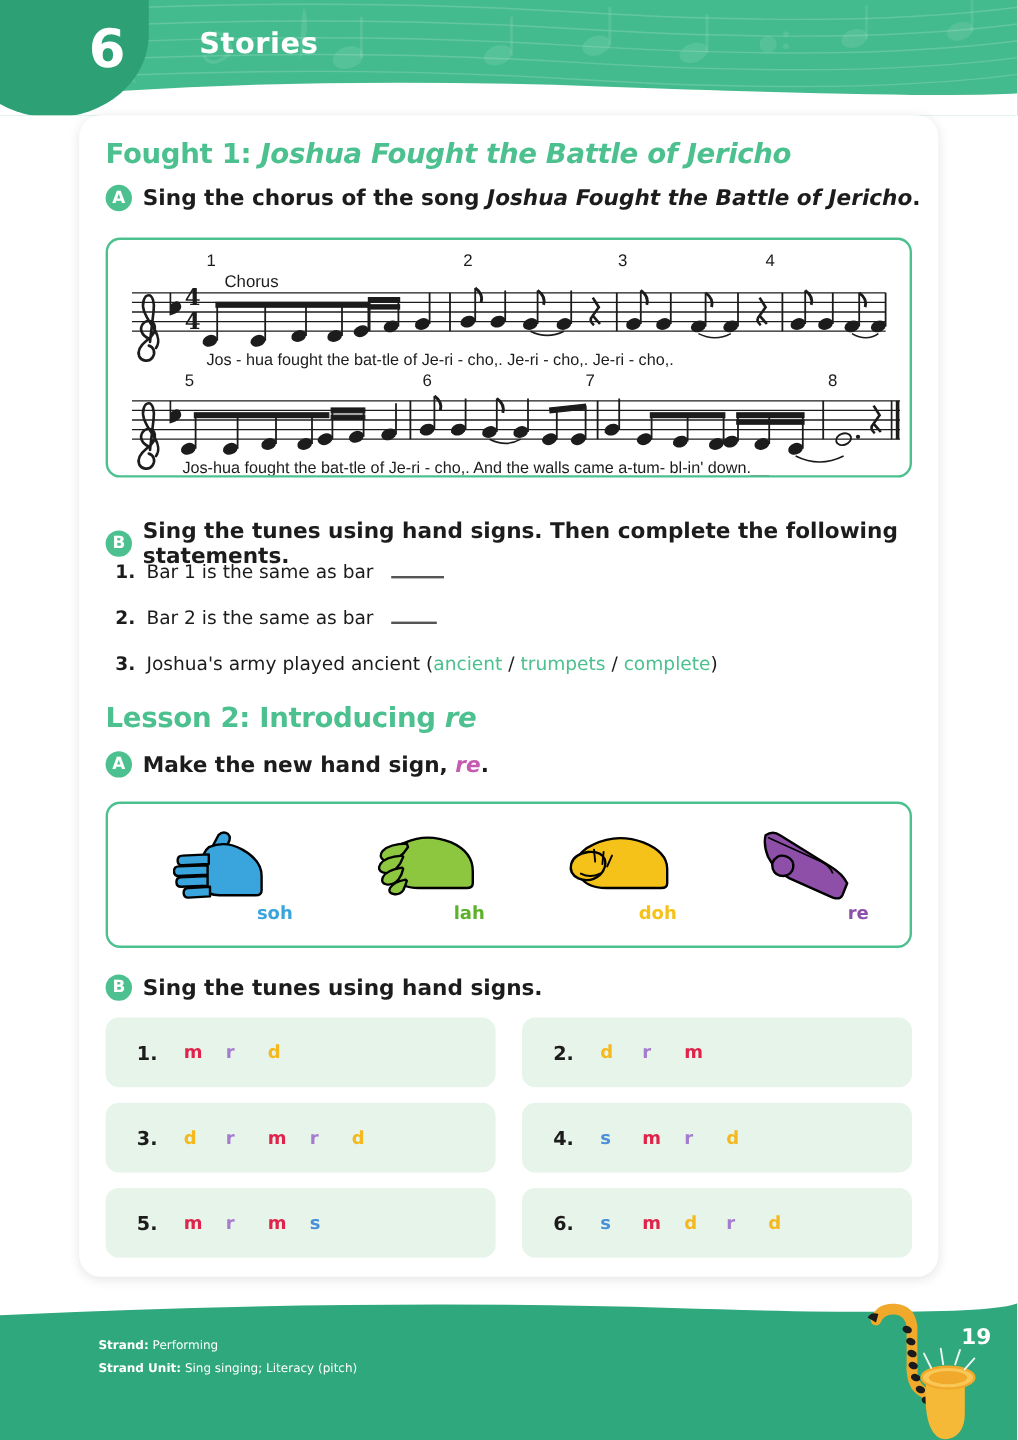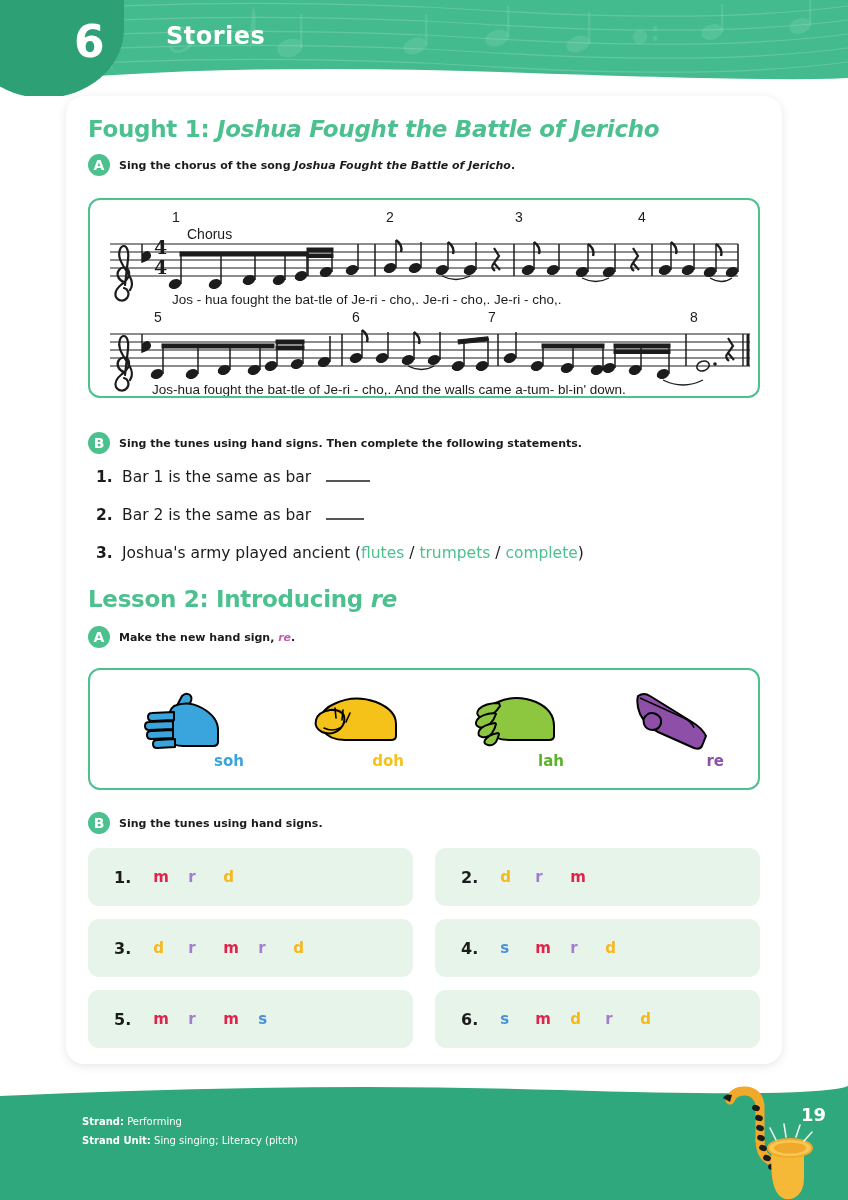--- a/index.html
+++ b/index.html
@@ -109,21 +109,21 @@
     color: #ffffff;
     font-size: 14px;
     font-weight: 700;
     display: flex;
     align-items: center;
     justify-content: center;
     flex: 0 0 auto;
     font-family: "DejaVu Sans", sans-serif;
   }
   .task-text {
-    font-size: 11px;
+    font-size: 18px;
     font-weight: 700;
     color: #1c1c1c;
     font-family: "DejaVu Sans", sans-serif;
   }
   .task-text .it { font-style: italic; }
   .task-text .re-pink { color: #c45bb0; font-style: italic; }
 
   
   .music-box {
     position: absolute;
@@ -586,21 +586,21 @@
     </div>
 
     <div class="stmt" style="position:absolute;left:30px;top:410px;">
       <span class="n">2.</span>
       <span>Bar 2 is the same as bar</span>
       <span class="blank short"></span>
     </div>
 
     <div class="stmt" style="position:absolute;left:30px;top:448px;">
       <span class="n">3.</span>
-      <span><span>Joshua's army played ancient (</span><span class="grn">flutes</span><span> / </span><span class="grn">trumpets</span><span> / </span><span class="grn">complete</span><span>)</span></span>
+      <span><span>Joshua's army played ancient (</span><span class="grn">ancient</span><span> / </span><span class="grn">trumpets</span><span> / </span><span class="grn">complete</span><span>)</span></span>
     </div>
 
     <div style="position:absolute;left:22px;top:490px;" class="lesson-heading">
       <span>Lesson 2: Introducing </span><span class="it">re</span>
     </div>
 
     <div class="task-row" style="position:absolute;left:22px;top:530px;">
       <div class="badge">A</div>
       <div class="task-text">
         <span>Make the new hand sign, </span><span class="re-pink">re</span><span>.</span>
@@ -620,44 +620,44 @@
             <path d="M31,51 l-18,1 q-4,0 -4,4 q0,4 4,4 l18,-1 z" fill="#3aa5dd"></path>
           </g>
         </svg>
         <div class="lbl" style="color:#3aa5dd">soh</div>
       </div>
 
 
       <div class="handsign">
         <svg width="100" height="62" viewBox="0 0 100 62">
           <g stroke="#000" stroke-width="2" stroke-linejoin="round">
+            <path d="M34,14 q18,-8 38,0 q18,8 18,24 l0,10 q0,4 -5,4 l-40,0 q-16,0 -22,-10 q-6,-10 0,-20 q4,-6 11,-8 z" fill="#8dc63f"></path>
+            <path d="M35,15 q-14,0 -20,6 q-4,5 1,8 q6,3 12,-2 q5,-4 8,-9 z" fill="#8dc63f"></path>
+            <path d="M31,25 q-14,1 -18,7 q-3,5 2,7 q6,2 11,-3 q4,-4 6,-10 z" fill="#8dc63f"></path>
+            <path d="M31,35 q-13,2 -16,8 q-2,5 3,6 q6,1 10,-4 q3,-4 4,-9 z" fill="#8dc63f"></path>
+            <path d="M34,45 q-10,2 -13,7 q-2,4 3,5 q5,1 8,-3 q2,-4 3,-8 z" fill="#8dc63f"></path>
+          </g>
+        </svg>
+        <div class="lbl" style="color:#5cb12a">lah</div>
+      </div>
+
+      <div class="handsign">
+        <svg width="100" height="62" viewBox="0 0 100 62">
+          <g stroke="#000" stroke-width="2" stroke-linejoin="round">
             <path d="M30,16 q20,-10 42,-2 q20,8 20,22 l0,12 q0,4 -5,4 l-46,0 q-16,0 -22,-10 q-6,-12 2,-20 q4,-4 9,-6 z" fill="#f5c21a"></path>
             <path d="M26,22 q-12,2 -14,10 q-2,8 6,12 q10,4 18,-3 q6,-6 4,-13 q-3,-7 -14,-6 z" fill="#f5c21a"></path>
           </g>
           <g stroke="#000" stroke-width="1.6" fill="none" stroke-linecap="round">
             <path d="M31,20 l1,10"></path>
             <path d="M39,22 l-1,10"></path>
             <path d="M46,25 l-4,9"></path>
             <path d="M20,40 q8,4 16,0"></path>
           </g>
         </svg>
         <div class="lbl" style="color:#f5c21a">doh</div>
-      </div>
-
-      <div class="handsign">
-        <svg width="100" height="62" viewBox="0 0 100 62">
-          <g stroke="#000" stroke-width="2" stroke-linejoin="round">
-            <path d="M34,14 q18,-8 38,0 q18,8 18,24 l0,10 q0,4 -5,4 l-40,0 q-16,0 -22,-10 q-6,-10 0,-20 q4,-6 11,-8 z" fill="#8dc63f"></path>
-            <path d="M35,15 q-14,0 -20,6 q-4,5 1,8 q6,3 12,-2 q5,-4 8,-9 z" fill="#8dc63f"></path>
-            <path d="M31,25 q-14,1 -18,7 q-3,5 2,7 q6,2 11,-3 q4,-4 6,-10 z" fill="#8dc63f"></path>
-            <path d="M31,35 q-13,2 -16,8 q-2,5 3,6 q6,1 10,-4 q3,-4 4,-9 z" fill="#8dc63f"></path>
-            <path d="M34,45 q-10,2 -13,7 q-2,4 3,5 q5,1 8,-3 q2,-4 3,-8 z" fill="#8dc63f"></path>
-          </g>
-        </svg>
-        <div class="lbl" style="color:#5cb12a">lah</div>
       </div>
 
       <div class="handsign">
         <svg width="100" height="62" viewBox="0 0 100 62">
           <g stroke="#000" stroke-width="2" stroke-linejoin="round">
             <path d="M14,8 q6,-4 12,0 l42,26 q10,6 14,14 l-4,10 q-2,4 -8,2 l-36,-16 q-12,-6 -18,-18 q-4,-10 -2,-18 z" fill="#8e4fa8"></path>
             <path d="M16,10 l44,20 q8,4 10,10" fill="none" stroke="#000" stroke-width="1.4"></path>
             <path d="M24,26 q-6,4 -4,10 q2,6 9,6 q7,-1 8,-7 q1,-6 -5,-9 q-5,-2 -8,0 z" fill="#8e4fa8"></path>
           </g>
         </svg>

